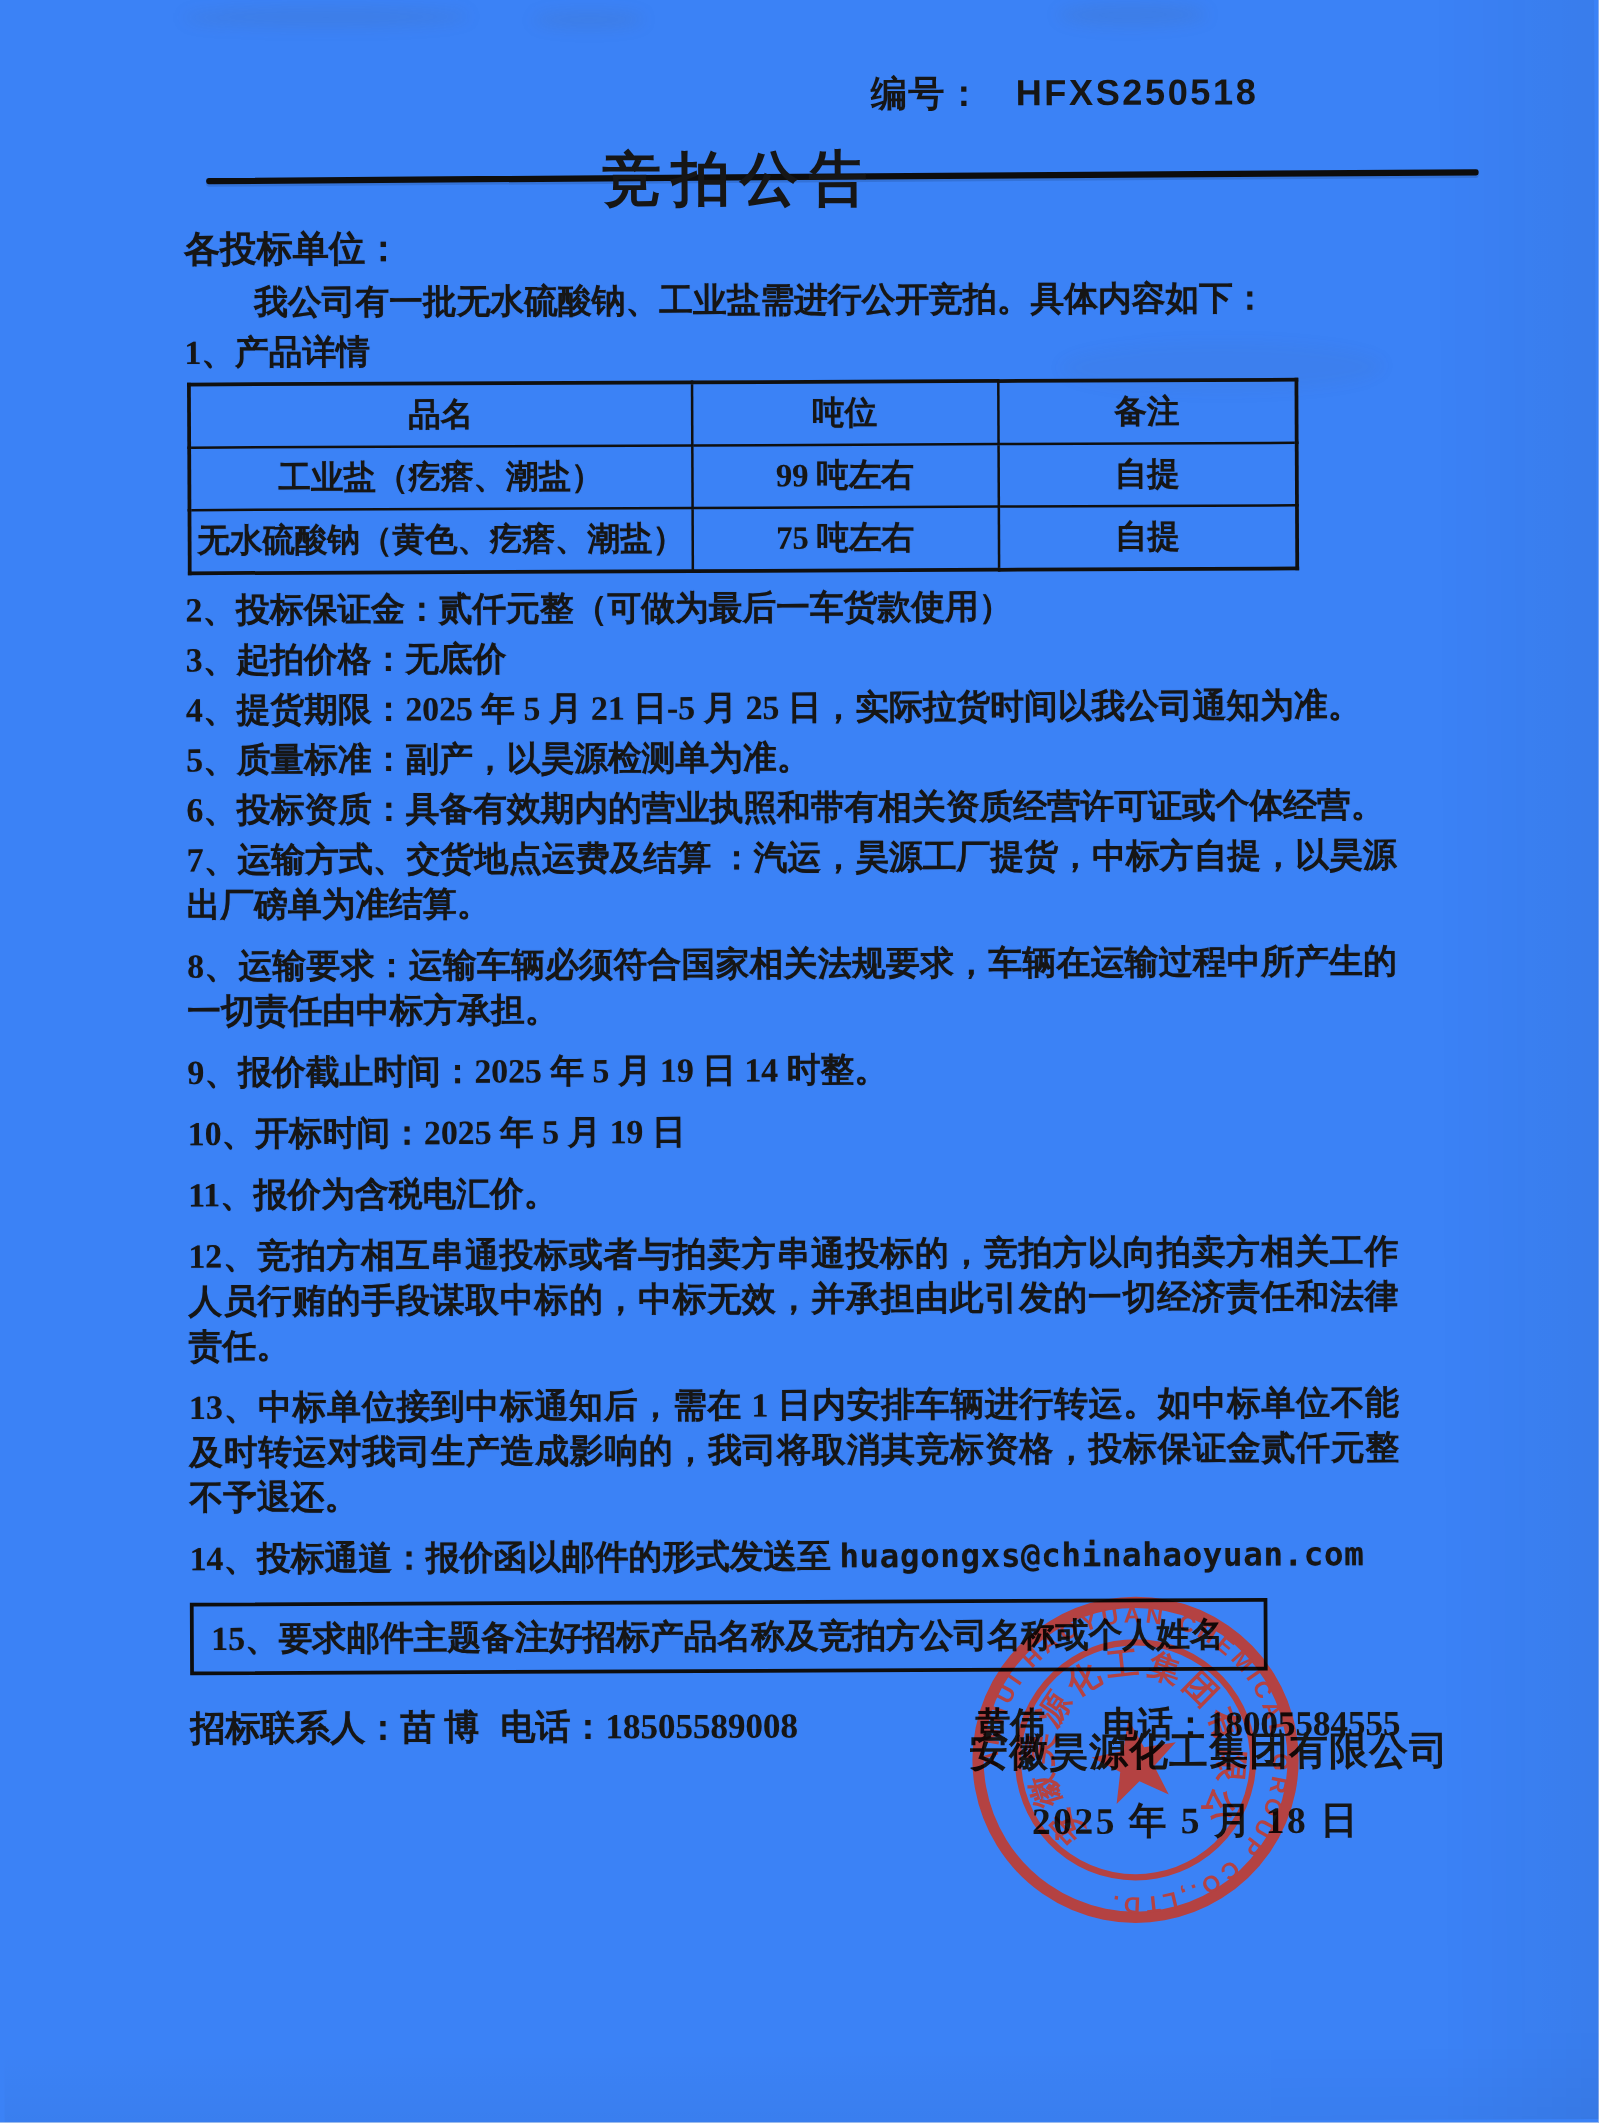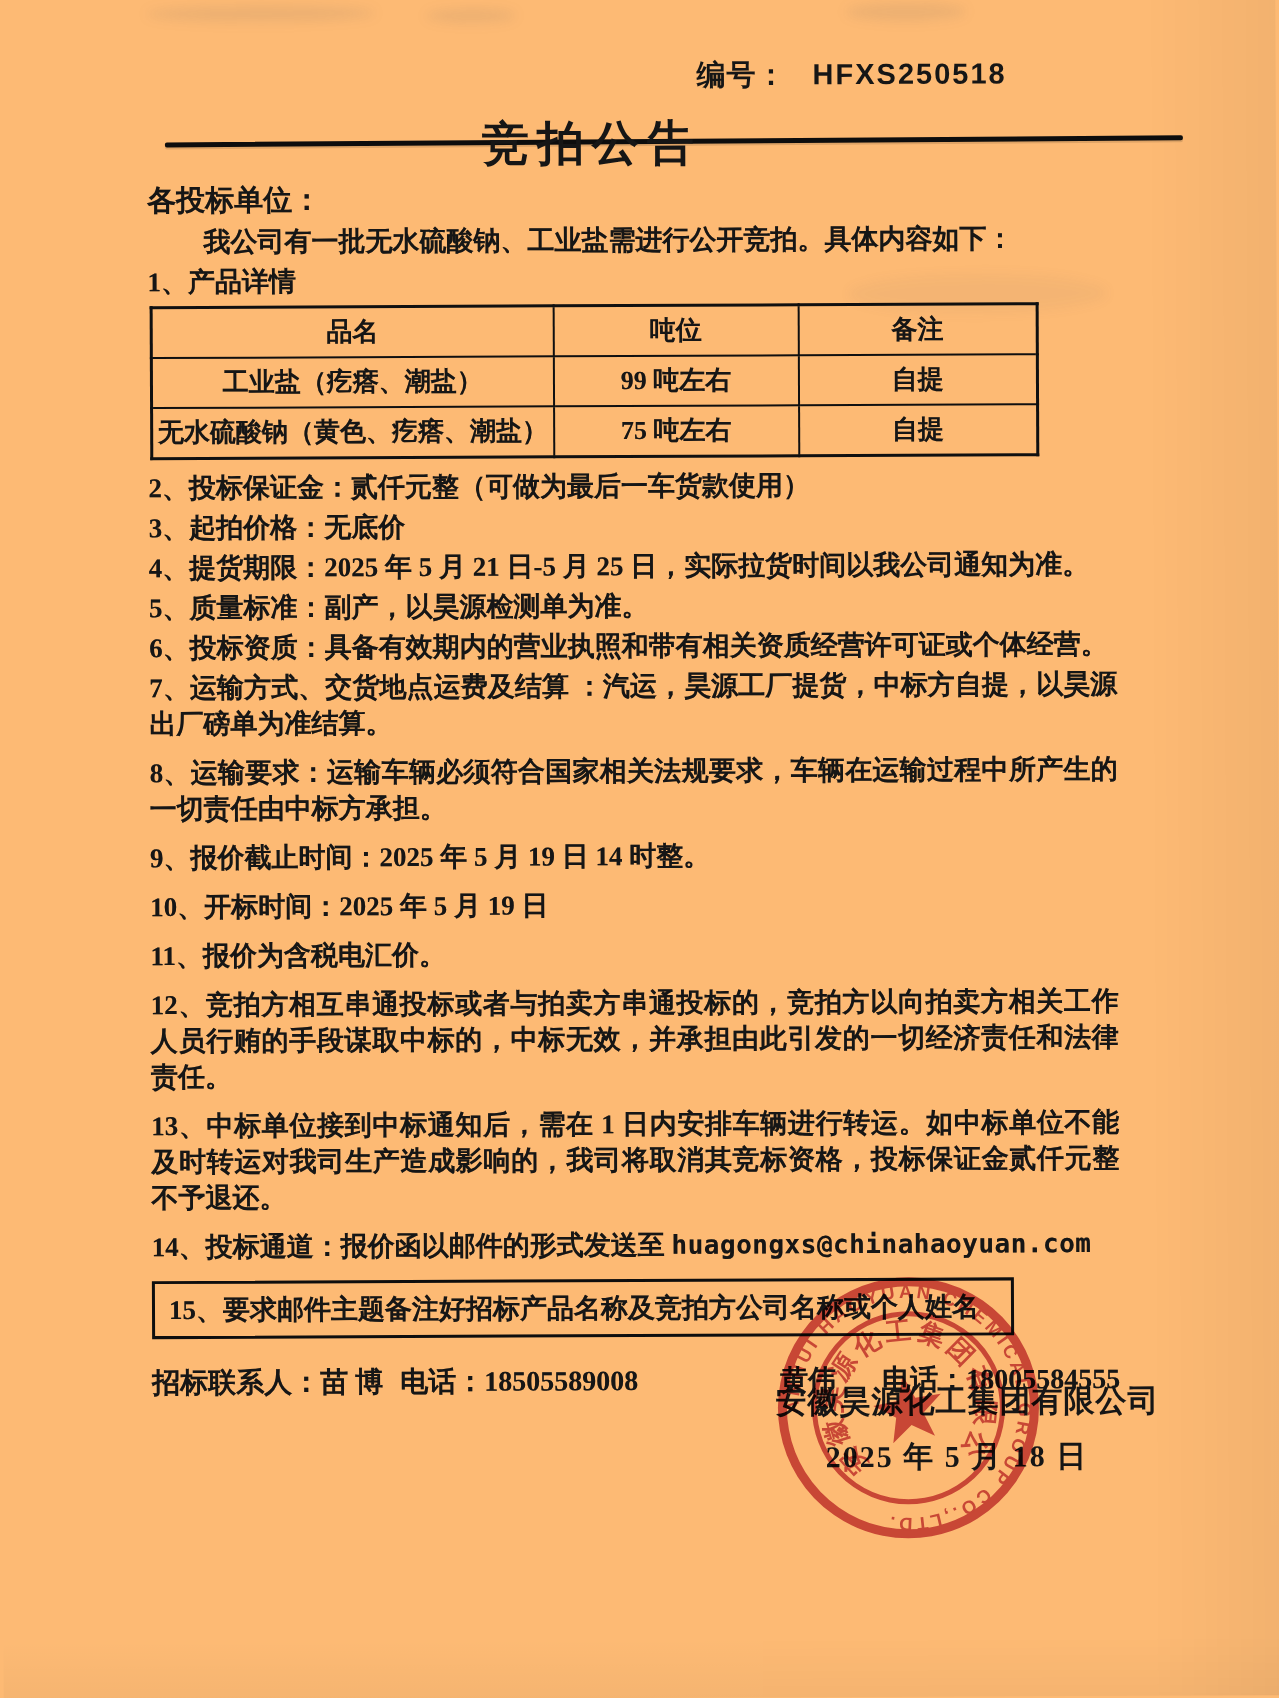--- a/index.html
+++ b/index.html
@@ -1,19 +1,19 @@
 <!DOCTYPE html>
 <html><head>
 <meta charset="utf-8">
 <style>
   * { margin:0; padding:0; box-sizing:border-box; }
   html,body { width:1279px; height:1698px; background:#e8e8e8; }
   .page {
     position:relative; width:1279px; height:1698px; overflow:hidden;
-    background:#fdba74; color:#161616;
+    background:#3b82f6; color:#161616;
     font-family:"Liberation Serif","DejaVu Serif",serif;
     font-weight:700;
   }
   .page-inner { position:absolute; inset:0; transform:rotate(-0.25deg); }
   
   .edge-shade-right { position:absolute; top:0; right:0; width:130px; height:100%;
     background:linear-gradient(to right, rgba(0,0,0,0), rgba(0,0,0,0.045)); pointer-events:none; }
   .edge-shade-bottom { position:absolute; bottom:0; left:0; width:100%; height:60px;
     background:linear-gradient(to bottom, rgba(0,0,0,0), rgba(0,0,0,0.03)); pointer-events:none; }
   .smudge { position:absolute; background:rgba(90,90,95,0.10); filter:blur(6px); border-radius:50%; }

